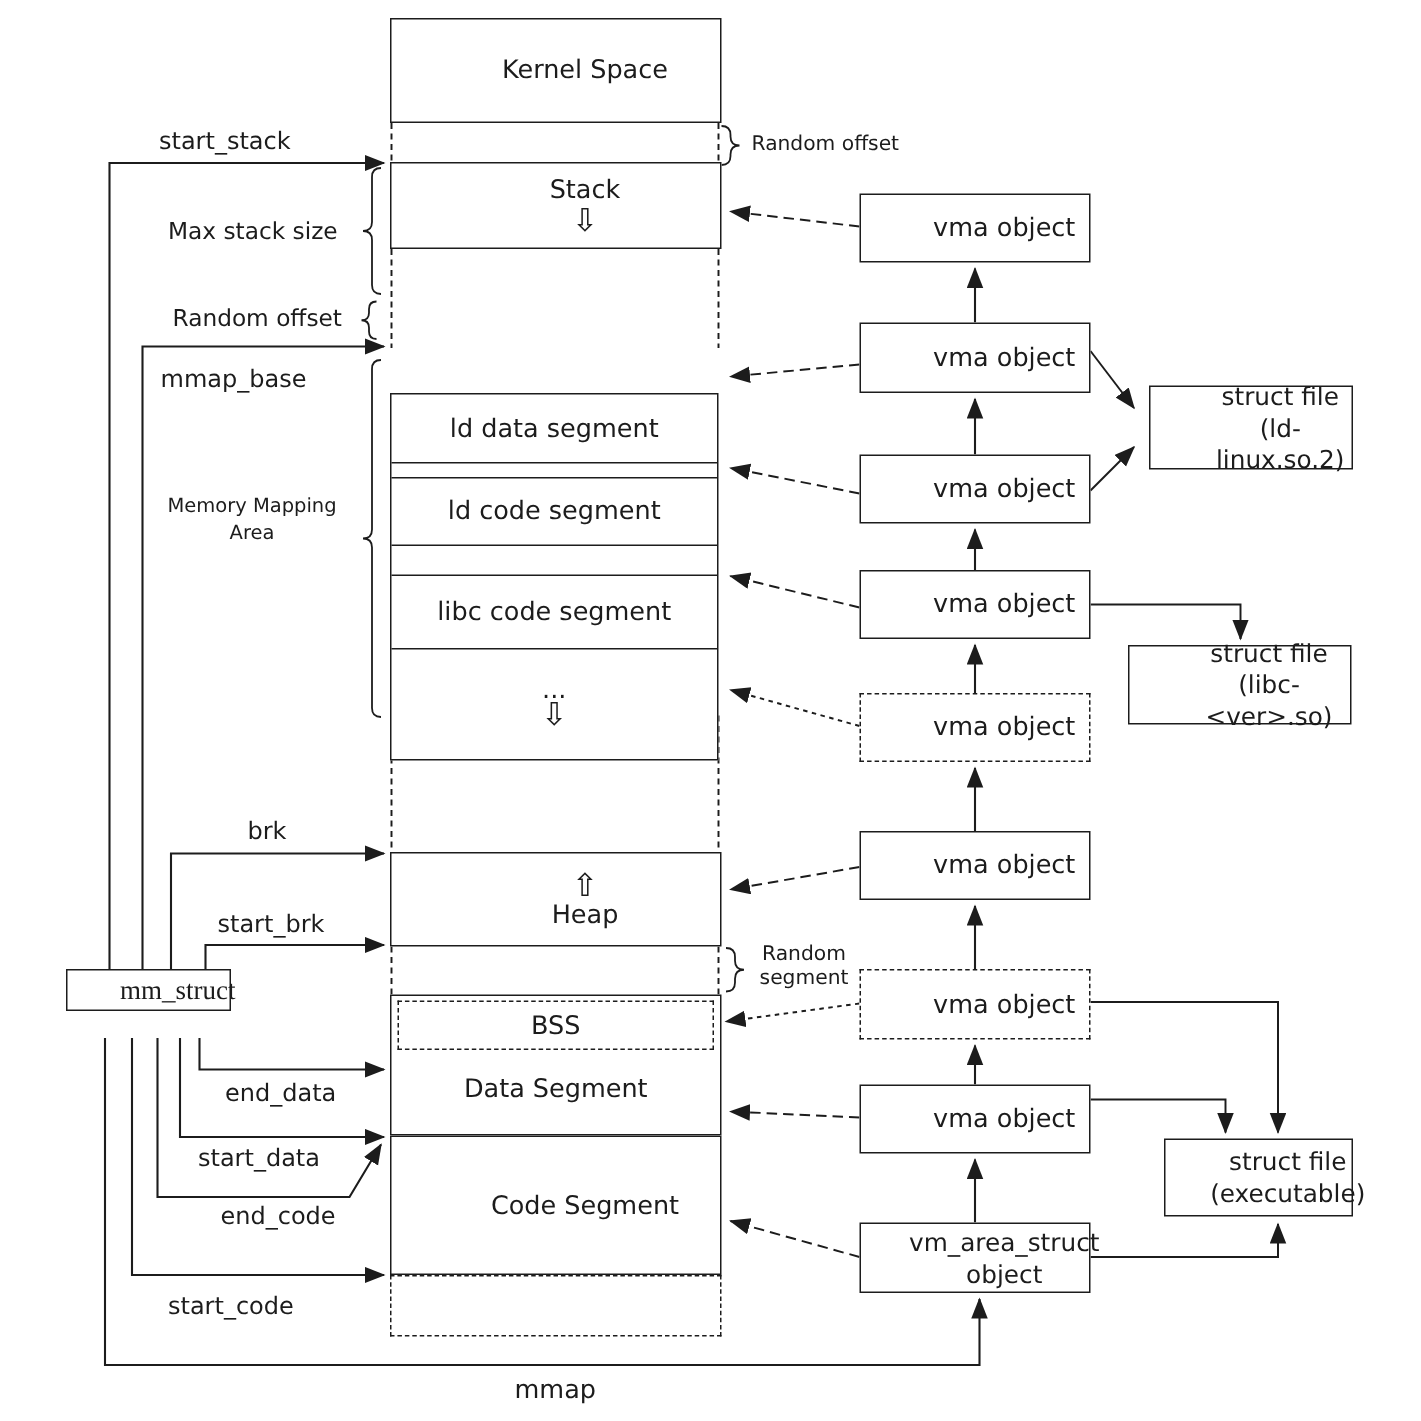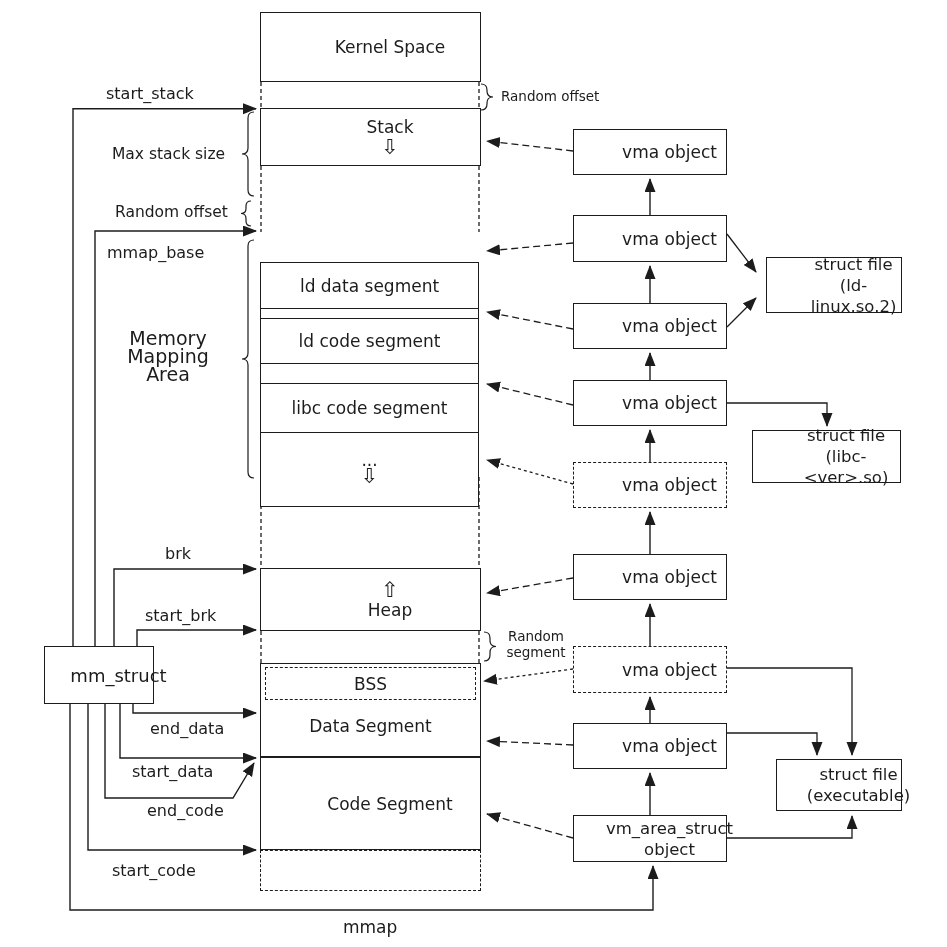--- a/index.html
+++ b/index.html
@@ -139,21 +139,21 @@
     </div>
     <span style="position:absolute;top:52px;left:0;width:100%;text-align:center;">Data Segment</span>
   </div>
 
   <div class="box" style="left:260px;top:757px;width:221px;height:93px;">
     <span>Code Segment</span>
   </div>
 
   <div class="box dashedbox transparent" style="left:260px;top:850px;width:221px;height:41px;"></div>
 
-  <div class="box" style="left:44px;top:646px;width:110px;height:58px;font-size:18px;">
+  <div class="box" style="left:44px;top:646px;width:110px;height:28px;font-size:18px;font-family:Liberation Serif, serif;">
     <span>mm_struct</span>
   </div>
 
   <div class="box" style="left:573px;top:129px;width:154px;height:46px;">
     <span>vma object</span>
   </div>
   <div class="box" style="left:573px;top:215px;width:154px;height:47px;">
     <span>vma object</span>
   </div>
   <div class="box" style="left:573px;top:303px;width:154px;height:46px;">
@@ -189,21 +189,21 @@
   </div>
   <div class="box col twoline" style="left:776px;top:759px;width:126px;height:52px;">
     <span>struct file</span>
     <span>(executable)</span>
   </div>
 
   <div class="lbl" style="left:106px;top:84px;">start_stack</div>
   <div class="lbl" style="left:112px;top:145px;font-size:15.5px;">Max stack size</div>
   <div class="lbl" style="left:115px;top:203px;font-size:15.5px;">Random offset</div>
   <div class="lbl" style="left:107px;top:243px;">mmap_base</div>
-  <div class="lbl center" style="left:92px;top:329px;width:152px;font-size:19px;line-height:18px;white-space:normal;">
+  <div class="lbl center" style="left:92px;top:329px;width:152px;font-size:13px;line-height:18px;white-space:normal;">
     <span>Memory Mapping</span><br>
     <span>Area</span>
   </div>
   <div class="lbl" style="left:165px;top:544px;">brk</div>
   <div class="lbl" style="left:145px;top:606px;">start_brk</div>
   <div class="lbl" style="left:150px;top:719px;">end_data</div>
   <div class="lbl" style="left:132px;top:762px;">start_data</div>
   <div class="lbl" style="left:127px;top:801px;margin-left:20px;">end_code</div>
   <div class="lbl" style="left:112px;top:861px;">start_code</div>
   <div class="lbl" style="left:343px;top:917px;font-size:17px;">mmap</div>

